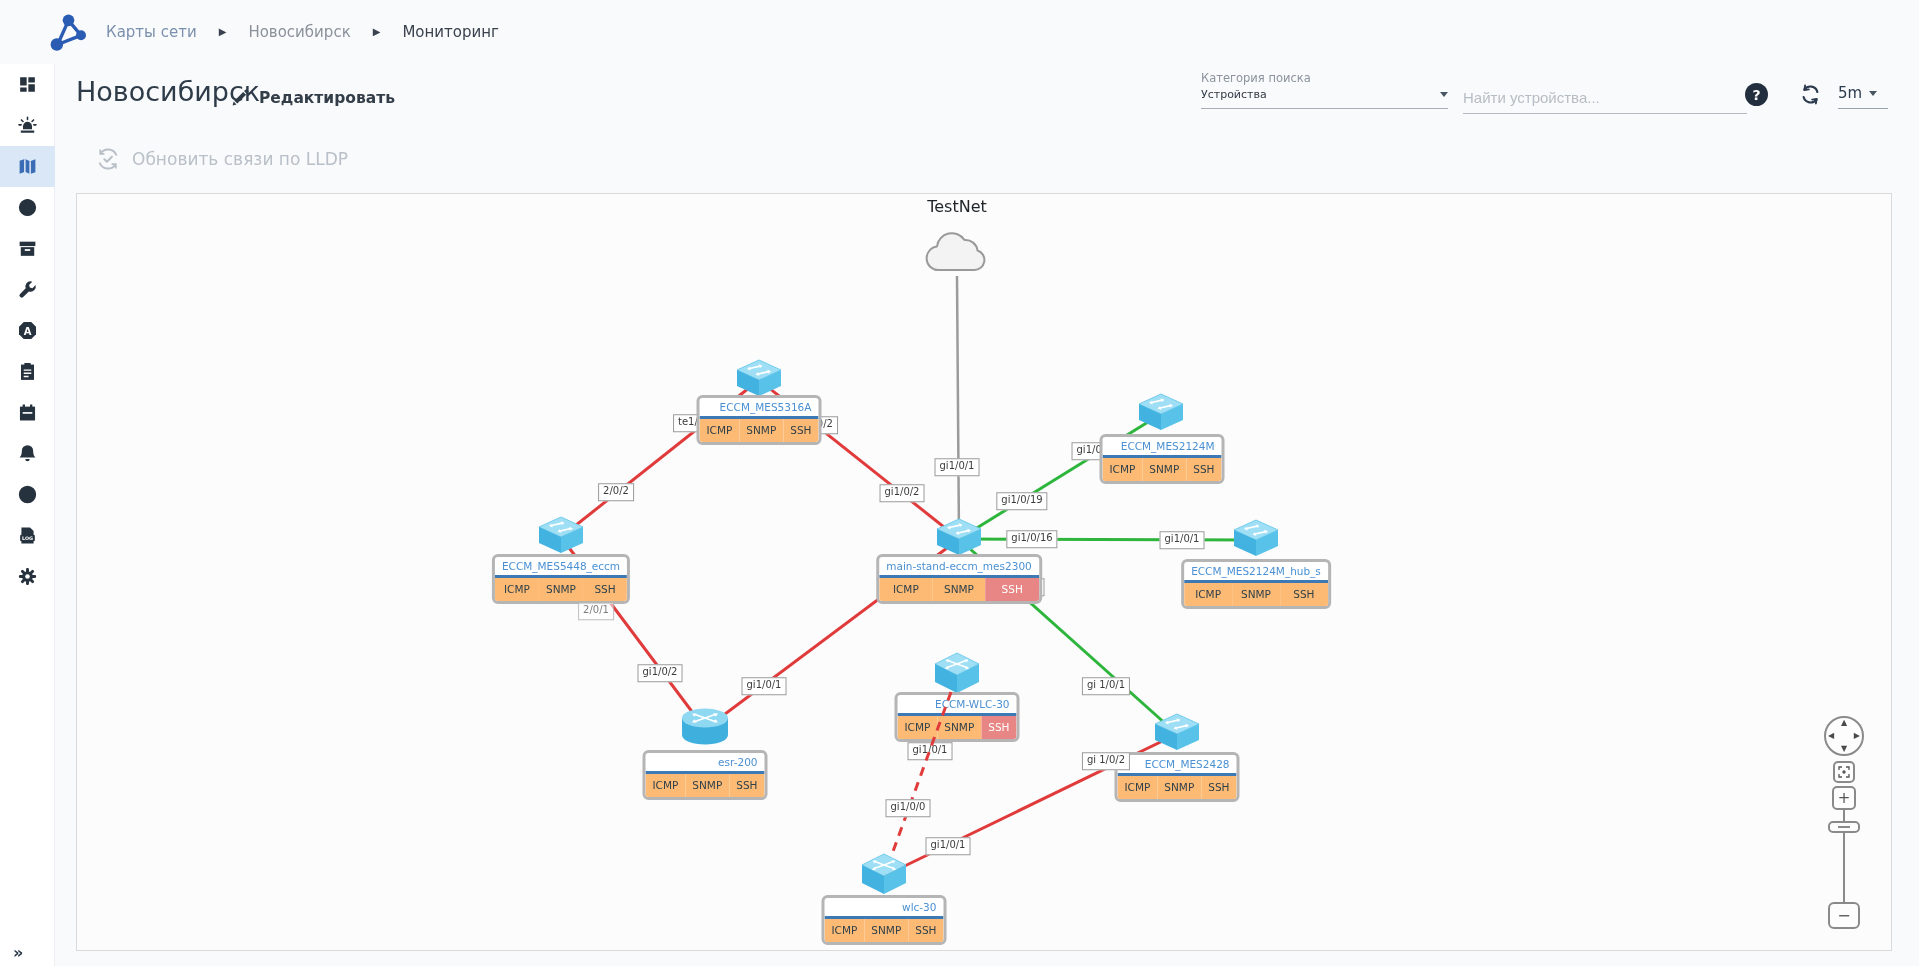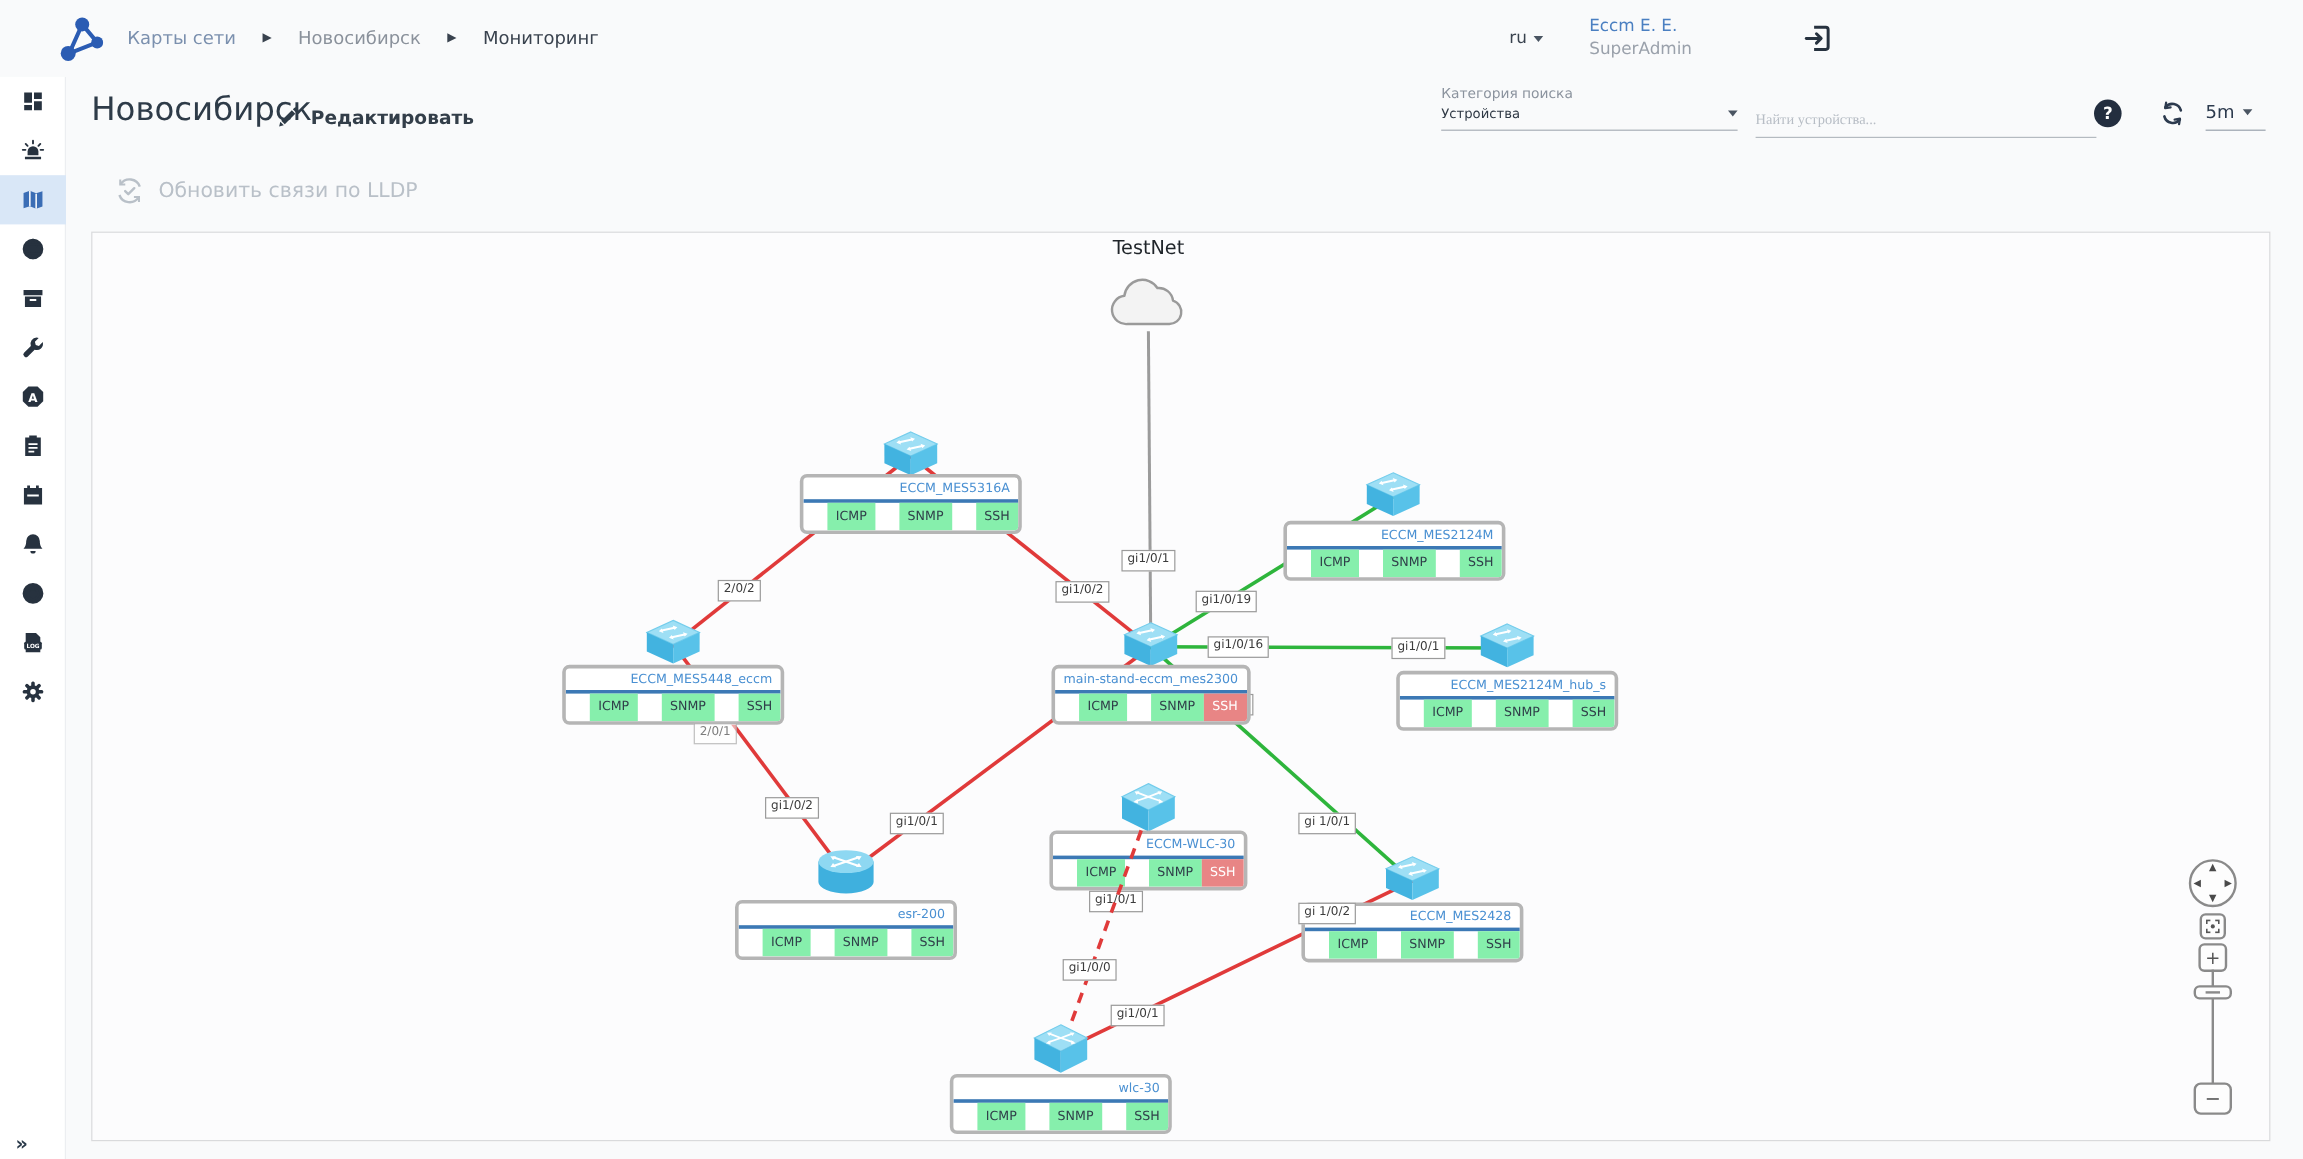--- a/index.html
+++ b/index.html
@@ -36,21 +36,21 @@
   
   .page-title { position:absolute; left:76px; top:76px; font-size:27px; font-weight:500; color:#2e3b48; }
   .edit-btn { position:absolute; left:230px; top:88px; display:flex; align-items:center; gap:9px; cursor:pointer; }
   .edit-btn svg { width:20px; height:20px; }
   .edit-label { font-size:15.5px; font-weight:600; color:#333e49; }
 
   .cat-label { position:absolute; left:1201px; top:71px; font-size:11.5px; color:#8b939e; }
   .cat-select { position:absolute; left:1201px; top:88px; width:247px; border-bottom:1px solid #a9aeb6; padding-bottom:7px; display:flex; align-items:center; cursor:pointer; }
   .cat-value { font-size:11px; color:#2f3945; flex:1; }
   .search-wrap { position:absolute; left:1463px; top:88px; width:284px; }
-  .search-wrap input { width:100%; border:none; outline:none; background:transparent; border-bottom:1px solid #b4bac0; font-size:12px; padding:0 0 7px 0; color:#555; font-family:Liberation Serif, serif; }
+  .search-wrap input { width:100%; border:none; outline:none; background:transparent; border-bottom:1px solid #b4bac0; font-size:15px; padding:0 0 7px 0; color:#555; font-family:Liberation Sans, sans-serif; }
   .search-wrap input::placeholder { color:#b7bdc5; }
   .help-btn { position:absolute; left:1745px; top:83px; width:23px; height:23px; border-radius:50%; background:#232e3f; color:#fff; font-size:14px; font-weight:bold; display:flex; align-items:center; justify-content:center; cursor:pointer; }
   .refresh-btn { position:absolute; left:1798px; top:82px; width:25px; height:25px; cursor:pointer; }
   .interval { position:absolute; left:1838px; top:84px; width:50px; border-bottom:1px solid #9aa2ac; padding-bottom:6px; display:flex; align-items:center; gap:7px; cursor:pointer; }
   .interval-value { font-size:15px; font-weight:500; color:#2c3a4e; }
 
   .lldp-btn { position:absolute; left:95px; top:146px; display:flex; align-items:center; gap:11px; color:#b9c0c8; cursor:default; }
   .lldp-btn svg { width:26px; height:26px; }
   .lldp-label { font-size:17px; }
 
@@ -62,21 +62,21 @@
   #edges-over  { z-index:4; }
   .edge-label { position:absolute; transform:translate(-50%,-50%); background:#ffffff; border:1px solid #9a9a9a; color:#3c3c3c; font-size:10px; line-height:1.25; padding:1px 4px 2px 4px; white-space:nowrap; z-index:5; }
   .edge-label.lbl-under { z-index:2; }
   .edge-label.lbl-over { z-index:6; background:rgba(255,255,255,0.55); border-color:rgba(140,140,140,0.55); color:rgba(70,70,70,0.7); }
   .node-icon { position:absolute; transform:translate(-50%,-50%); z-index:3; cursor:pointer; }
   .node-card { position:absolute; transform:translate(-50%,-50%); z-index:3; background:#fff; border:3px solid #b5b5b5; border-radius:6px; overflow:hidden; cursor:pointer; }
   .node-title { font-size:10.5px; color:#4a90d2; text-align:right; padding:3px 7px 3px 7px; white-space:nowrap; }
   .node-bar { height:3px; background:#3c79b5; }
   .node-statuses { display:flex; }
   .st { flex:1; text-align:center; font-size:10.5px; color:#30404a; padding:5px 7px 6px 7px; white-space:nowrap; }
-  .st.ok { background:#86efac;margin-left:20px; }
+  .st.ok { background:#fdba74; }
   .st.fail { background:#e88585; color:#fff; }
 
   
   .nav-circle { position:absolute; left:1747px; top:522px; width:40px; height:40px; border:2px solid #8a8a8a; border-radius:50%; background:#fdfdfd; z-index:7; cursor:pointer; }
   .nav-arr { position:absolute; font-size:8px; color:#4a4a4a; line-height:1; }
   .nav-btn { position:absolute; border:2px solid #8a8a8a; border-radius:5px; background:#fdfdfd; color:#555; display:flex; align-items:center; justify-content:center; z-index:7; cursor:pointer; }
   .nav-fit { left:1756px; top:567px; width:22px; height:22px; }
   .nav-plus { left:1755px; top:592px; width:24px; height:24px; font-size:15px; }
   .nav-track { position:absolute; left:1766px; top:614px; width:2px; height:96px; background:#8a8a8a; z-index:7; }
   .nav-handle { position:absolute; left:1751px; top:627px; width:32px; height:12px; border:2px solid #8a8a8a; border-radius:5px; background:#fdfdfd; z-index:8; cursor:grab; display:flex; align-items:center; justify-content:center; }
@@ -98,37 +98,20 @@
         <circle cx="42" cy="28" r="6"></circle>
       </g>
     </svg>
   </div>
   <div class="crumbs">
     <span class="crumb-link">Карты сети</span>
     <span class="crumb-sep">▶</span>
     <span class="crumb-muted">Новосибирск</span>
     <span class="crumb-sep">▶</span>
     <span class="crumb-current">Мониторинг</span>
-  </div>
-  <div class="topbar-right">
-    <div class="lang">
-      <span>ru</span>
-      <span class="caret"></span>
-    </div>
-    <div class="userblock">
-      <div class="user-name">Eccm E. E.</div>
-      <div class="user-role">SuperAdmin</div>
-    </div>
-    <div class="logout">
-      <svg viewBox="0 0 24 24" fill="none" stroke="#27323f" stroke-width="2.3">
-        <path d="M9 3.5h9a1.8 1.8 0 0 1 1.8 1.8v13.4a1.8 1.8 0 0 1-1.8 1.8H9"></path>
-        <path d="M3 12h11" stroke-linecap="round"></path>
-        <path d="M10.8 8.4 14.4 12l-3.6 3.6" stroke-linecap="round" stroke-linejoin="round"></path>
-      </svg>
-    </div>
   </div>
 </div>
 
 <div class="sidebar" id="sidebar-nav">
   <div class="side-item">
       <span class="side-ic">
         <svg viewBox="0 0 20 20">
           <path d="M3 3h6.2v8H3zM10.8 3H17v5h-6.2zM10.8 9.8H17V17h-6.2zM3 12.8h6.2V17H3z"></path>
         </svg>
       </span>

